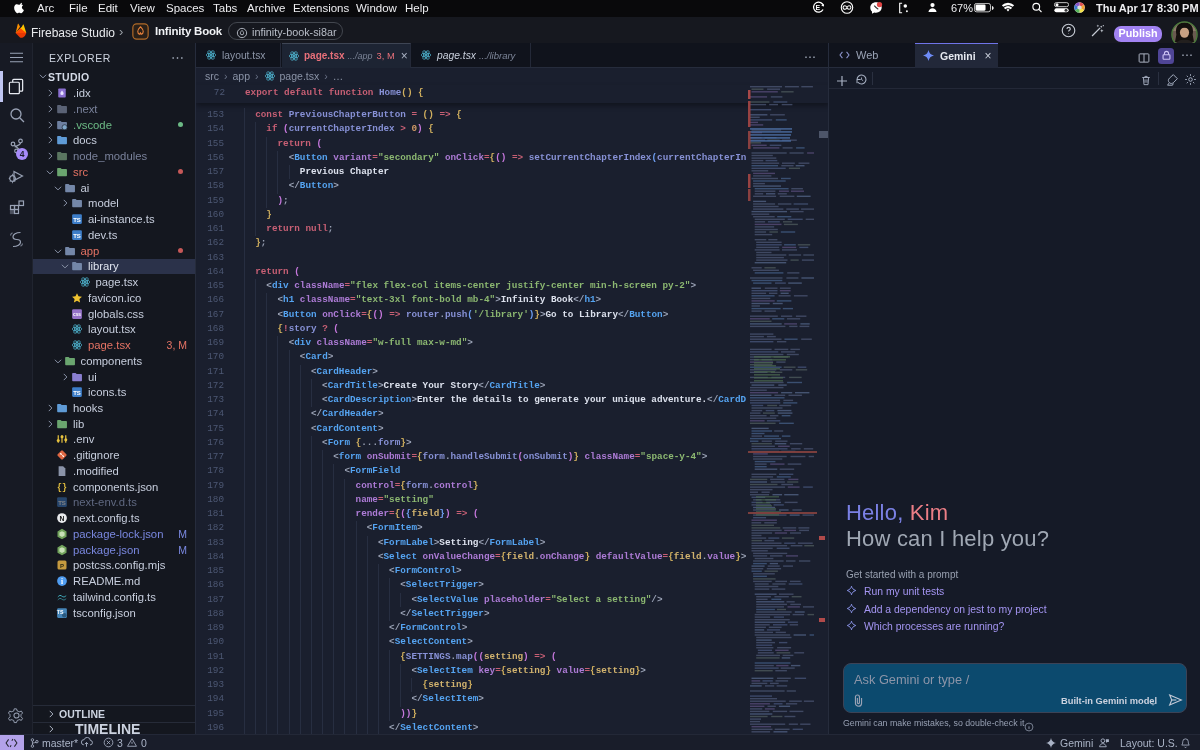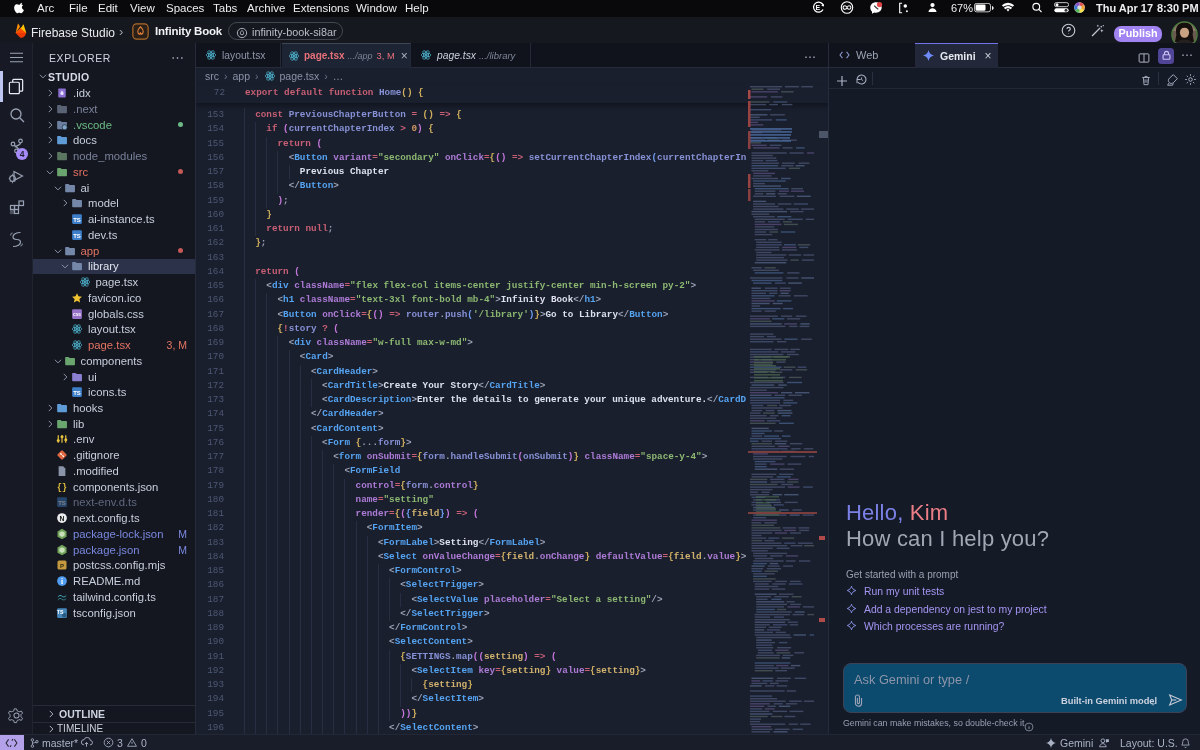--- a/index.html
+++ b/index.html
@@ -676,21 +676,21 @@
         </svg>
       </span>
       <span style="margin-left:3px;font-size:10.5px;font-weight:bold;color:#ccd3e0">OUTLINE</span>
     </div>
 <div style="position:absolute;left:0;top:679px;width:162px;height:12px;border-top:1px solid #262b38;display:flex;align-items:center">
       <span style="margin-left:13px;display:inline-flex">
         <svg width="10" height="10" viewBox="0 0 16 16" fill="none" stroke="#aab2c2" stroke-width="1.6">
           <path d="M6 3l5 5-5 5"></path>
         </svg>
       </span>
-      <span style="margin-left:1px;font-size:10px;font-weight:normal;color:#ccd3e0">TIMELINE</span>
+      <span style="margin-left:19px;font-size:14px;font-weight:bold;color:#ccd3e0">TIMELINE</span>
     </div>
 </div>
 
 <div id="editor">
   <div class="tabrow" style="height:24.5px">
 
     <div class="etab" style="left:0;width:85px;border-right:1px solid #242938">
         <span style="margin-left:9px;display:inline-flex">
           <svg width="12" height="12" viewBox="0 0 16 16">
             <circle cx="8" cy="8" r="1.4" fill="#53c1de"></circle>

